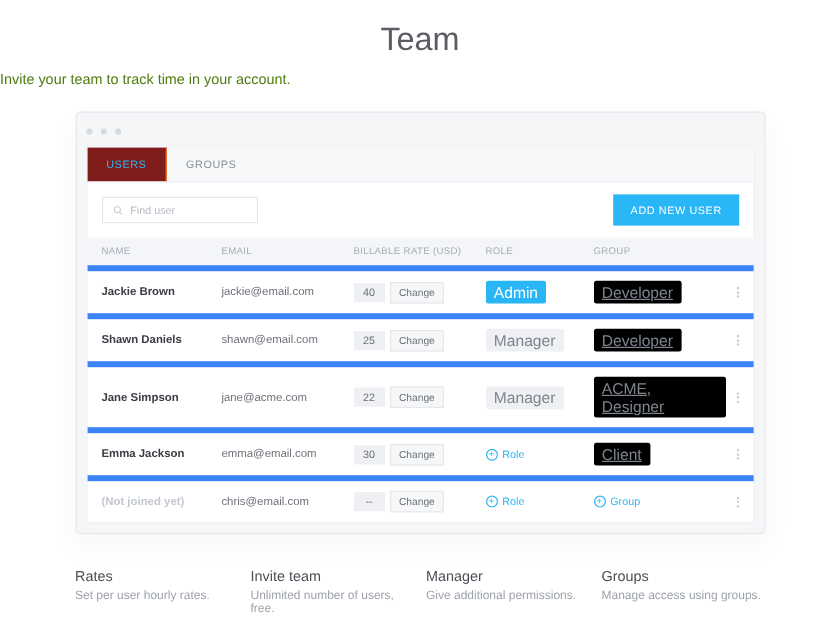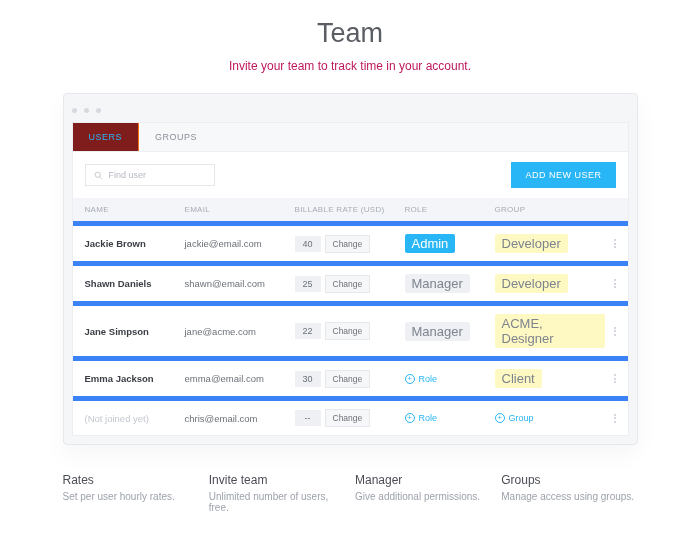--- a/index.html
+++ b/index.html
@@ -11,23 +11,22 @@
     color: #51535a;
   }
   .page-title {
     text-align: center;
     font-size: 27px;
     font-weight: 400;
     color: #5a5d63;
     margin-top: 18px;
   }
   .page-subtitle {
-    text-align: center;
     font-size: 12px;
-    color: #be185d;
+    color: #4d7c0f;
     margin-top: 10px;
     margin-bottom: 20px;
   }
   .browser-card {
     width: 575px;
     margin: 0 auto;
     border: 1px solid #e6e8ec;
     border-radius: 4px;
     background: #f4f6f8;
     box-shadow: 0 10px 25px rgba(0,0,0,0.04);
@@ -96,35 +95,35 @@
   .row {
     display:grid;
     grid-template-columns: 100px 110px 110px 90px 110px 20px;
     padding: 8px 12px;
     font-size: 9.5px;
     color:#4b4e55;
     border-top:5px solid #3b82f6;
     align-items:center;
   }
   .name { font-weight:600; color:#3a3d44; }
-  .name.faded { color:#c3c7cf; font-weight:400; font-style:normal; }
+  .name.faded { color:#c3c7cf; font-weight:700; font-style:normal; }
   .email { color:#6c7078; }
   .rate-wrap { display:flex; align-items:center; gap:4px; }
   .rate-val {
     background:#eef0f4; width:26px; text-align:center; padding:3px 0; font-size:9px; color:#6c7078;
   }
   .change-btn {
     background:#f6f7f9; border:1px solid #e6e8ec; font-size:8.5px; padding:3px 7px; color:#6c7078; cursor:pointer;
   }
   .badge {
     display:inline-block; font-size:13px; padding:2px 7px; border-radius:2px;
   }
   .badge-admin { background:#29b6f6; color:#fff; }
   .badge-manager { background:#eef0f4; color:#7e848e; }
-  .badge-tag { background:#fef9c3; color:#7e848e; }
+  .badge-tag { background:#000000; color:#7e848e;text-decoration:underline; }
   .add-link {
     color:#29b6f6; font-size:9px; display:flex; align-items:center; gap:4px; cursor:pointer;
   }
   .plus-circle {
     width:10px; height:10px; border:1px solid #29b6f6; border-radius:50%; display:inline-flex; align-items:center; justify-content:center; font-size:8px; line-height:1;
   }
   .dots { display:flex; flex-direction:column; gap:1.5px; align-items:center; cursor:pointer; }
   .dots span { width:2px; height:2px; background:#c7ccd4; border-radius:50%; }
   .features {
     display:grid;

